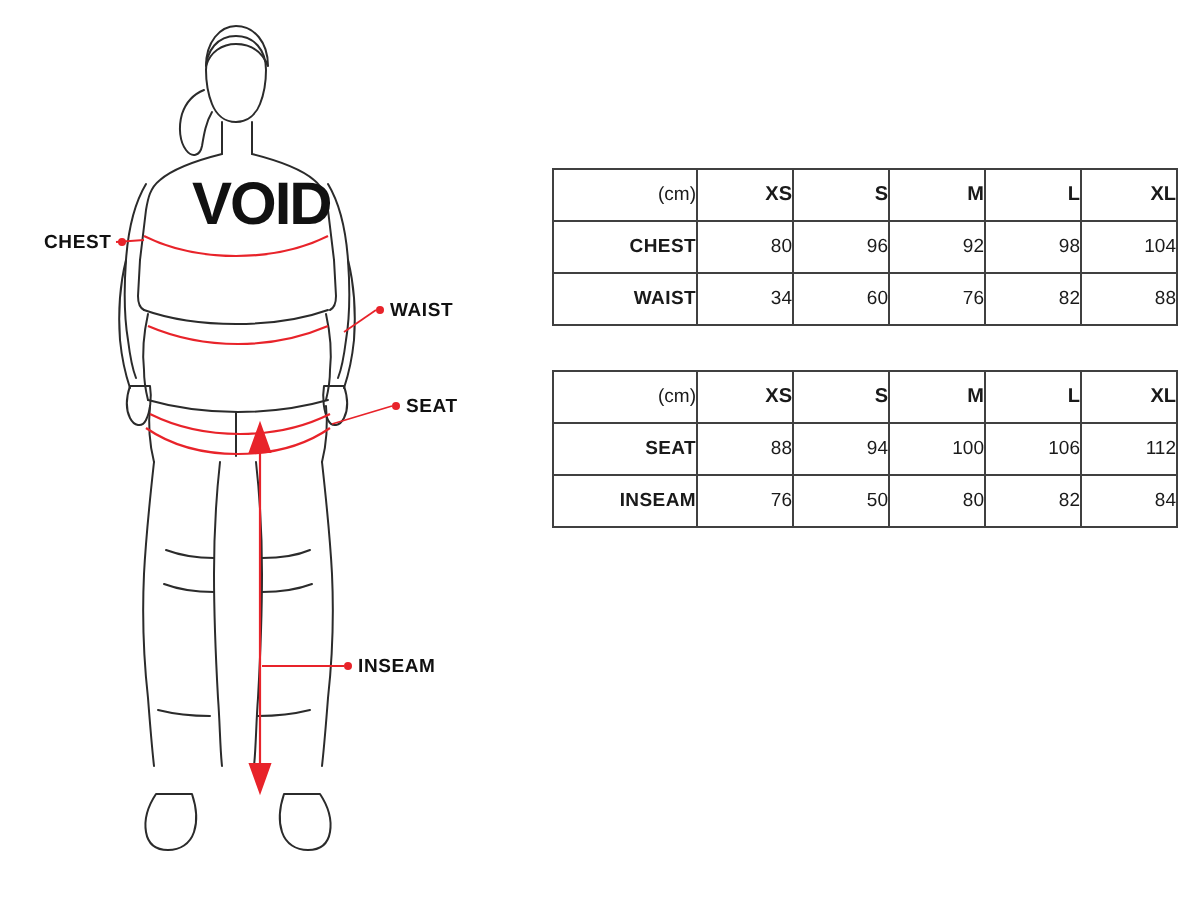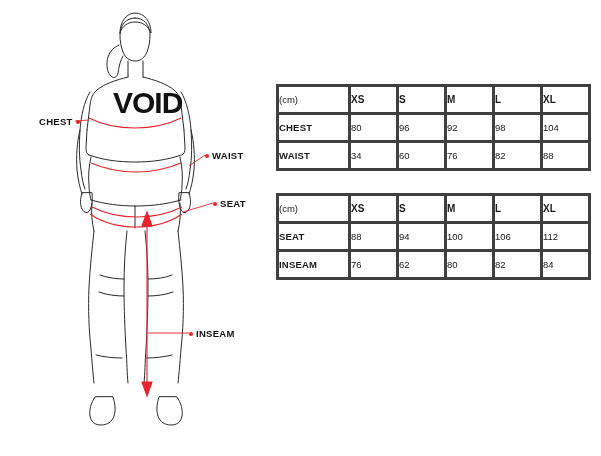--- a/index.html
+++ b/index.html
@@ -15,21 +15,21 @@
   }
   .page {
     position: relative;
     width: 601px;
     height: 456px;
   }
 
   
   .figure-wrap {
     position: absolute;
-    left: 17px;
+    left: 0;
     top: 0;
     width: 262px;
     height: 456px;
   }
   .figure-svg {
     position: absolute;
     left: 0;
     top: 0;
   }
   .void-logo {
@@ -95,25 +95,25 @@
     letter-spacing: 0.2px;
     margin: 0 0 9px 1px;
   }
   table.size-table {
     border-collapse: collapse;
     width: 264px;
     table-layout: fixed;
   }
   table.size-table th,
   table.size-table td {
-    border: 3px solid #404040;
+    border: 1px solid #404040;
     height: 25px;
     font-size: 9.5px;
     color: #1a1a1a;
-    text-align: left;
+    text-align: right;
     vertical-align: middle;
     font-weight: normal;
     padding: 0;
   }
   table.size-table thead th {
     font-weight: bold;
     font-size: 10px;
   }
   table.size-table thead th.unit-cell {
     font-weight: normal;
@@ -286,21 +286,21 @@
             <th class="row-label">SEAT</th>
             <td>88</td>
             <td>94</td>
             <td>100</td>
             <td>106</td>
             <td>112</td>
           </tr>
           <tr>
             <th class="row-label">INSEAM</th>
             <td>76</td>
-            <td>62</td>
+            <td>50</td>
             <td>80</td>
             <td>82</td>
             <td>84</td>
           </tr>
         </tbody>
       </table>
     </div>
 
   </div>
 </div>

